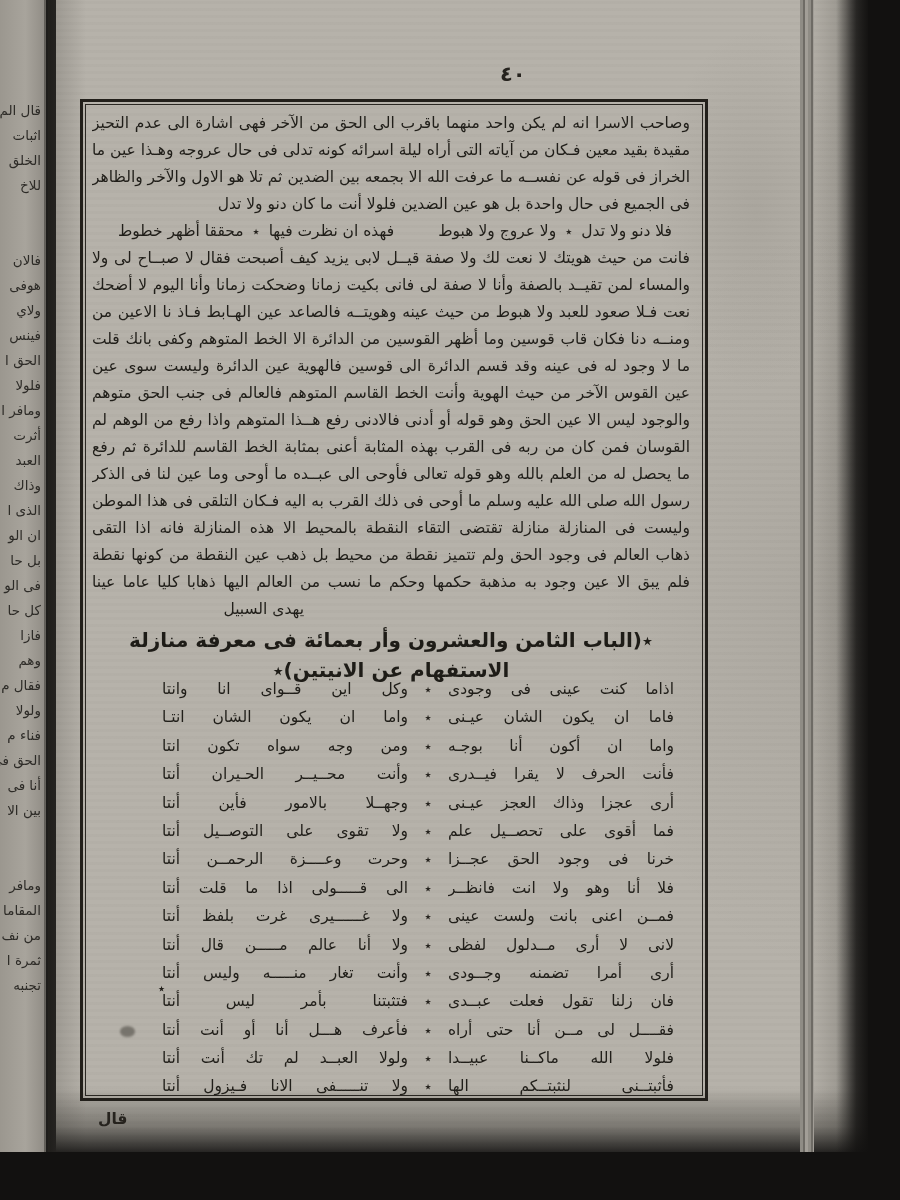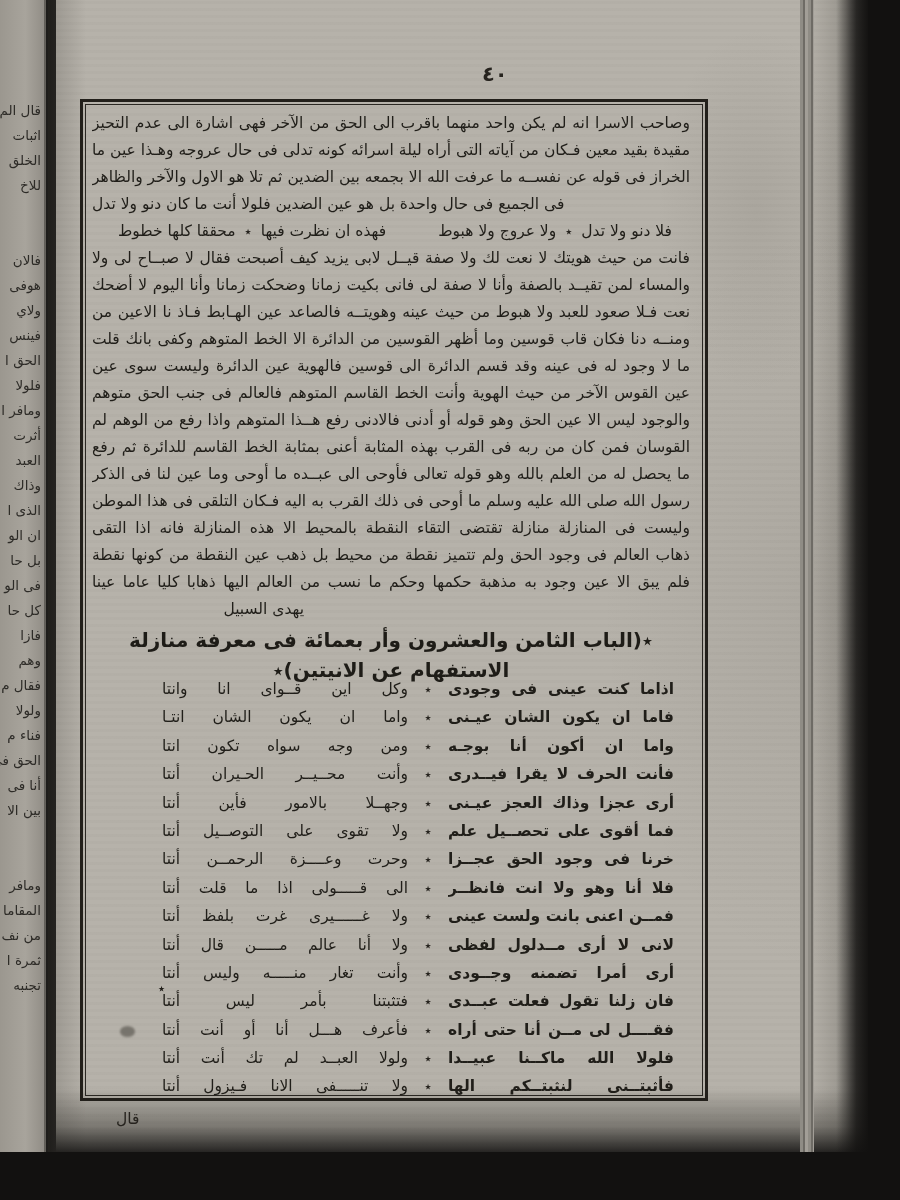--- a/index.html
+++ b/index.html
@@ -50,39 +50,39 @@
   
   .frame{position:absolute;left:80px;top:99px;width:622px;height:996px;
          border:3px solid #221f1a;}
   .frame-inner{position:absolute;inset:2px;border:1px solid #2a2722;}
 
   
   .content{position:absolute;left:92px;top:110px;width:598px;height:978px;
            direction:rtl;color:#201e19;}
   .line{font-size:15.5px;line-height:27px;height:27px;overflow:hidden;}
   .j{text-align:justify;text-align-last:justify;}
-  .c{text-align:left;}
+  .c{text-align:right;}
   .tail{padding-right:386px;white-space:nowrap;font-weight:500;}
   .verse-inline{display:flex;justify-content:space-between;padding:0 18px 0 26px;}
   .verse-inline .pair .star{padding:0 9px;}
   .star{font-size:13px;color:#26231e;}
 
   .heading{text-align:center;font-size:20px;font-weight:bold;line-height:30px;height:30px;
            letter-spacing:0;color:#1e1c17;margin-top:2px;}
 
   .poem{width:512px;margin:8px 16px 0 auto;}
   .verse{display:flex;justify-content:space-between;align-items:baseline;
          height:28.4px;line-height:28.4px;position:relative;font-size:15.5px;}
-  .hem-a{width:226px;text-align:justify;text-align-last:justify;overflow:hidden;font-weight:bold;}
+  .hem-a{width:226px;text-align:justify;text-align-last:justify;overflow:hidden;}
   .hem-b{width:246px;text-align:justify;text-align-last:justify;overflow:hidden;margin-top:12px;}
   .verse .star{flex:0 0 auto;padding:0 4px;}
   .tail-star{position:absolute;left:-4px;top:0;font-size:13px;}
 
-  .page-num{position:absolute;left:482px;top:62px;font-size:21px;font-weight:bold;color:#26231e;}
-  .catchword{position:absolute;left:116px;top:1110px;font-size:15.5px;font-weight:normal;color:#26231e;}
+  .page-num{position:absolute;left:500px;top:62px;font-size:21px;font-weight:bold;color:#26231e;}
+  .catchword{position:absolute;left:98px;top:1110px;font-size:15.5px;font-weight:bold;color:#26231e;}
 </style>
 </head>
 <body>
 
 <div class="scan">
 
   <div class="facing">
     <div class="fragments">
         <div class="frag">قال الم</div>
         <div class="frag">اثبات</div>
@@ -149,21 +149,21 @@
   </div>
 
   <div class="content">
     <div>
         <div class="line j">وصاحب الاسرا انه لم يكن واحد منهما باقرب الى الحق من الآخر فهى اشارة الى عدم التحيز وان الذات مجهولة غير</div>
         <div class="line j">مقيدة بقيد معين فـكان من آياته التى أراه ليلة اسرائه كونه تدلى فى حال عروجه وهـذا عين ما أشار اليه أبو سعيد</div>
         <div class="line j">الخراز فى قوله عن نفســه ما عرفت الله الا بجمعه بين الضدين ثم تلا هو الاول والآخر والظاهر والباطن فـكان بهويته</div>
         <div class="line c">فى الجميع فى حال واحدة بل هو عين الضدين فلولا أنت ما كان دنو ولا تدل</div>
         <div class="line verse-inline">
           <span class="pair"><span>فلا دنو ولا تدل</span><span class="star">٭</span><span>ولا عروج ولا هبوط</span></span>
-          <span class="pair"><span>فهذه ان نظرت فيها</span><span class="star">٭</span><span>محققا كلها خطوط</span></span>
+          <span class="pair"><span>فهذه ان نظرت فيها</span><span class="star">٭</span><span>محققا أظهر خطوط</span></span>
         </div>
         <div class="line j">فانت من حيث هويتك لا نعت لك ولا صفة قيــل لابى يزيد كيف أصبحت فقال لا صبــاح لى ولا مساء انما الصباح</div>
         <div class="line j">والمساء لمن تقيــد بالصفة وأنا لا صفة لى فانى بكيت زمانا وضحكت زمانا وأنا اليوم لا أضحك ولا أبكى والصعود والهبوط</div>
         <div class="line j">نعت فـلا صعود للعبد ولا هبوط من حيث عينه وهويتــه فالصاعد عين الهـابط فـاذ نا الاعين من تدلى فاليه</div>
         <div class="line j">ومنــه دنا فكان قاب قوسين وما أظهر القوسين من الدائرة الا الخط المتوهم وكفى بانك قلت فيــه المتوهم والمتوهم</div>
         <div class="line j">ما لا وجود له فى عينه وقد قسم الدائرة الى قوسين فالهوية عين الدائرة وليست سوى عين القوسين فالقوس الواحد</div>
         <div class="line j">عين القوس الآخر من حيث الهوية وأنت الخط القاسم المتوهم فالعالم فى جنب الحق متوهم الوجود لا موجود فالموجود</div>
         <div class="line j">والوجود ليس الا عين الحق وهو قوله أو أدنى فالادنى رفع هــذا المتوهم واذا رفع من الوهم لم يبق سوى دائرة فلم تتعين</div>
         <div class="line j">القوسان فمن كان من ربه فى القرب بهذه المثابة أعنى بمثابة الخط القاسم للدائرة ثم رفع نفســه منها ما يدرى أحد</div>
         <div class="line j">ما يحصل له من العلم بالله وهو قوله تعالى فأوحى الى عبــده ما أوحى وما عين لنا فى الذكر الحـكيم ما أوحى ولا ذكر</div>

